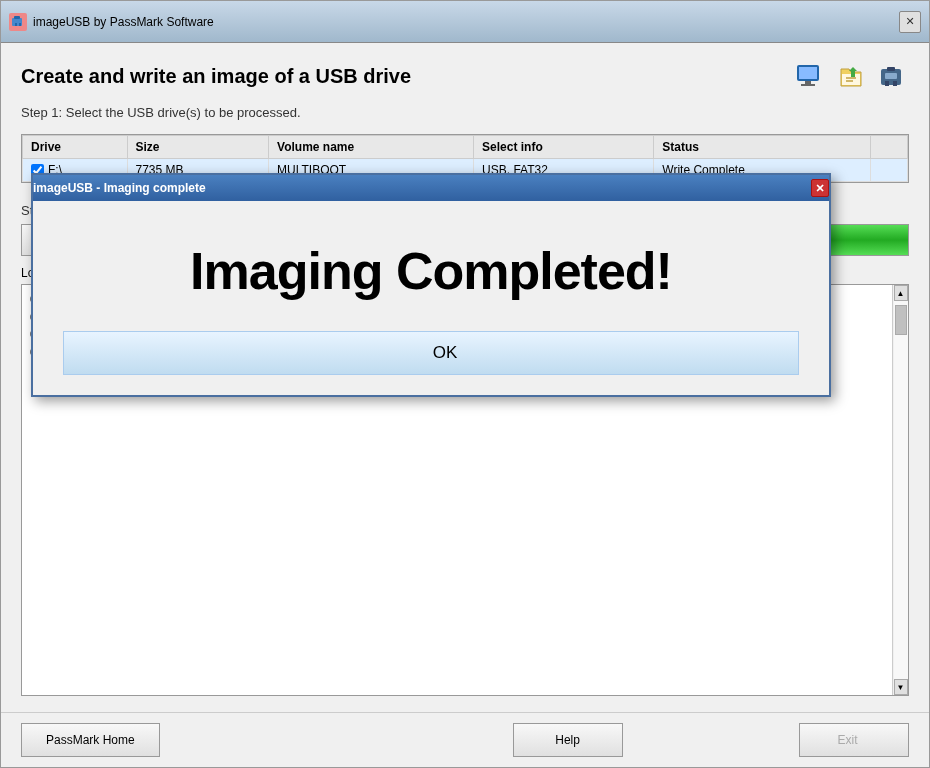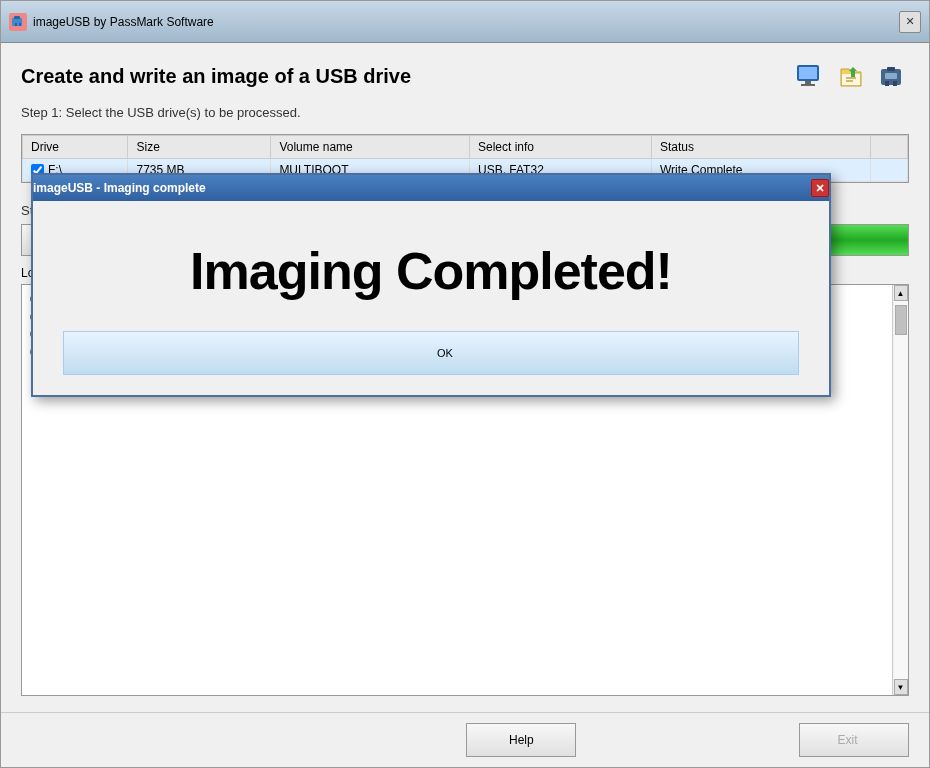--- a/index.html
+++ b/index.html
@@ -98,21 +98,21 @@
       width: 100%;
       border-collapse: collapse;
       font-size: 12px;
     }
 
     .drive-table th {
       background: #e8e8e8;
       border: 1px solid #ccc;
       padding: 4px 8px;
       text-align: left;
-      font-weight: normal;
+      font-weight: bold;
       color: #000;
     }
 
     .drive-table td {
       border: 1px solid #ddd;
       padding: 4px 8px;
       color: #000;
     }
 
     .drive-table tr.selected td {
@@ -187,21 +187,21 @@
       color: #000;
       letter-spacing: -1px;
       margin: 20px 0 30px 0;
     }
 
     .dialog-ok-btn {
       width: 100%;
       height: 44px;
       background: linear-gradient(to bottom, #e8f4ff 0%, #c0dcf0 100%);
       border: 1px solid #aaccee;
-      font-size: 11px;
+      font-size: 17px;
       cursor: pointer;
       color: #000;
       padding-left: 28px;
     }
 
     
     .step4-section {
       flex-shrink: 0;
     }
 
@@ -507,19 +507,20 @@
           <div class="scrollbar-track">
             <div class="scrollbar-thumb"></div>
           </div>
           <div class="scrollbar-down">▼</div>
         </div>
       </div>
     </div>
   </div>
 
   <div class="bottom-bar">
+    <button class="bottom-btn">PassMark Home</button>
     <div class="bottom-spacer"></div>
     <div class="bottom-spacer"></div>
     <button class="bottom-btn">Help</button>
     <div class="bottom-spacer"></div>
     <button class="bottom-btn" disabled="">Exit</button>
   </div>
 </div>
 
 </body></html>

